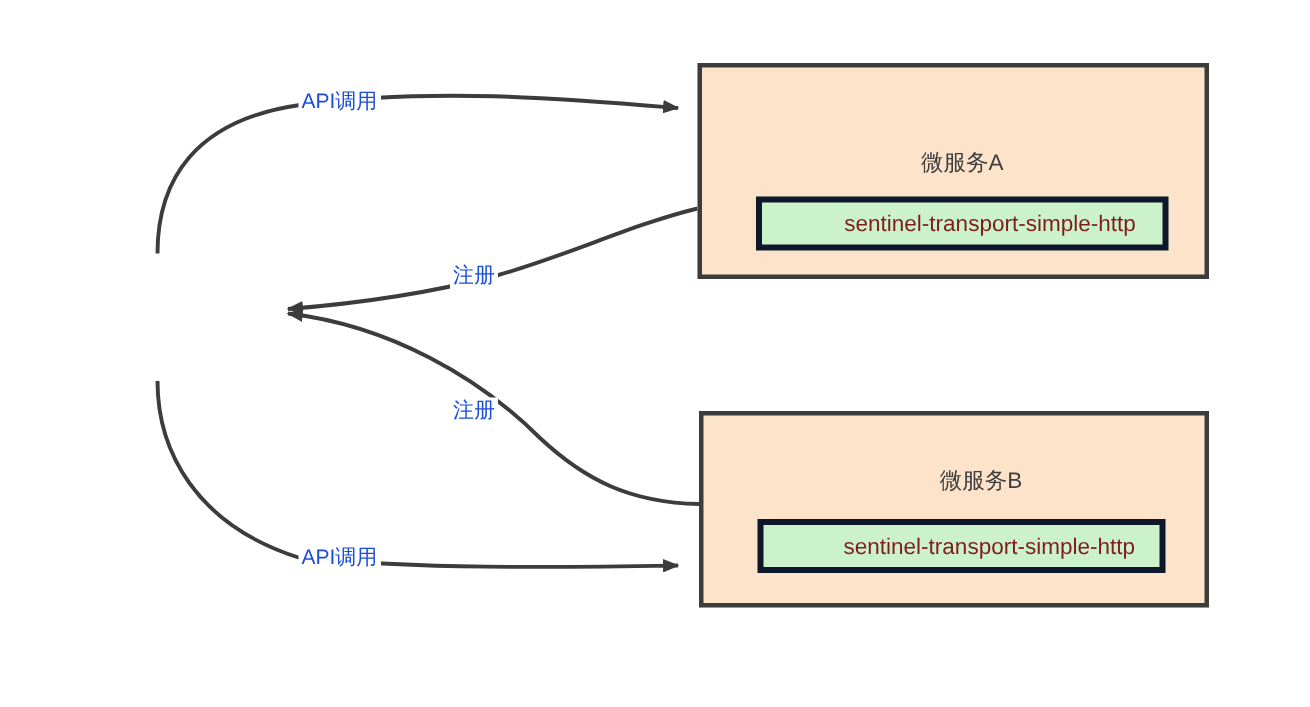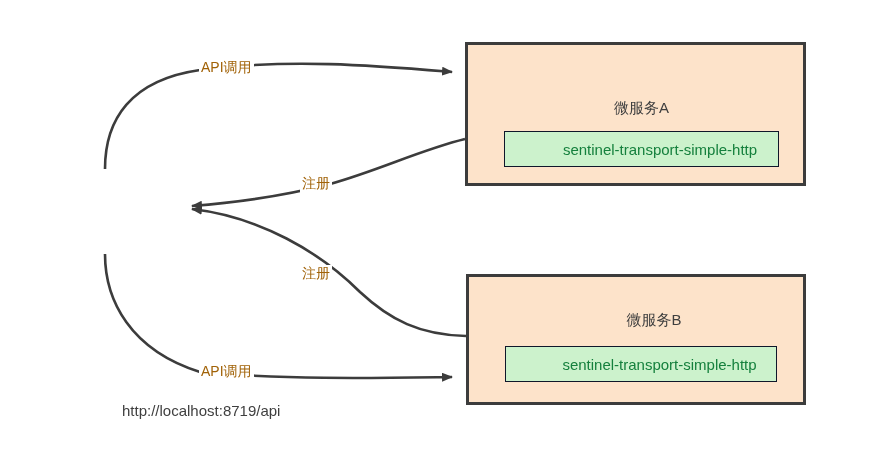--- a/index.html
+++ b/index.html
@@ -72,44 +72,44 @@
     right: 0;
     text-align: center;
     color: #3f3f3f;
     font-size: 15px;
   }
   #service-a-title { top: 54px; }
   #service-b-title { top: 34px; padding-left: 24px; }
   .component-box {
     position: absolute;
     box-sizing: border-box;
-    border: 1px solid #0f172a;
+    border: 4px solid #0f172a;
     background: #ccf2cc;
     display: flex;
     align-items: center;
     justify-content: center;
-    color: #15803d;
+    color: #7f1d1d;
     font-size: 15px;
     padding-left: 37px;
   }
   #service-a-component {
     left: 36px;
     top: 86px;
     width: 275px;
     height: 36px;
   }
   #service-b-component {
     left: 36px;
     top: 69px;
     width: 272px;
     height: 36px;
   }
   .edge-label {
     position: absolute;
-    color: #a16207;
+    color: #1d4ed8;
     font-size: 14px;
     background: #ffffff;
     padding: 0 2px;
     white-space: nowrap;
   }
   #label-api-top { left: 199px; top: 59px; }
   #label-register-top { left: 300px; top: 175px; }
   #label-register-bottom { left: 300px; top: 265px; }
   #label-api-bottom { left: 199px; top: 363px; }
   #url-note {
@@ -166,16 +166,15 @@
   </div>
 
   <div class="edge-label" id="label-api-top">API调用</div>
 
   <div class="edge-label" id="label-register-top">注册</div>
 
   <div class="edge-label" id="label-register-bottom">注册</div>
 
   <div class="edge-label" id="label-api-bottom">API调用</div>
 
-  <div id="url-note">http://localhost:8719/api</div>
 
 
 </div>
 
 </body></html>

